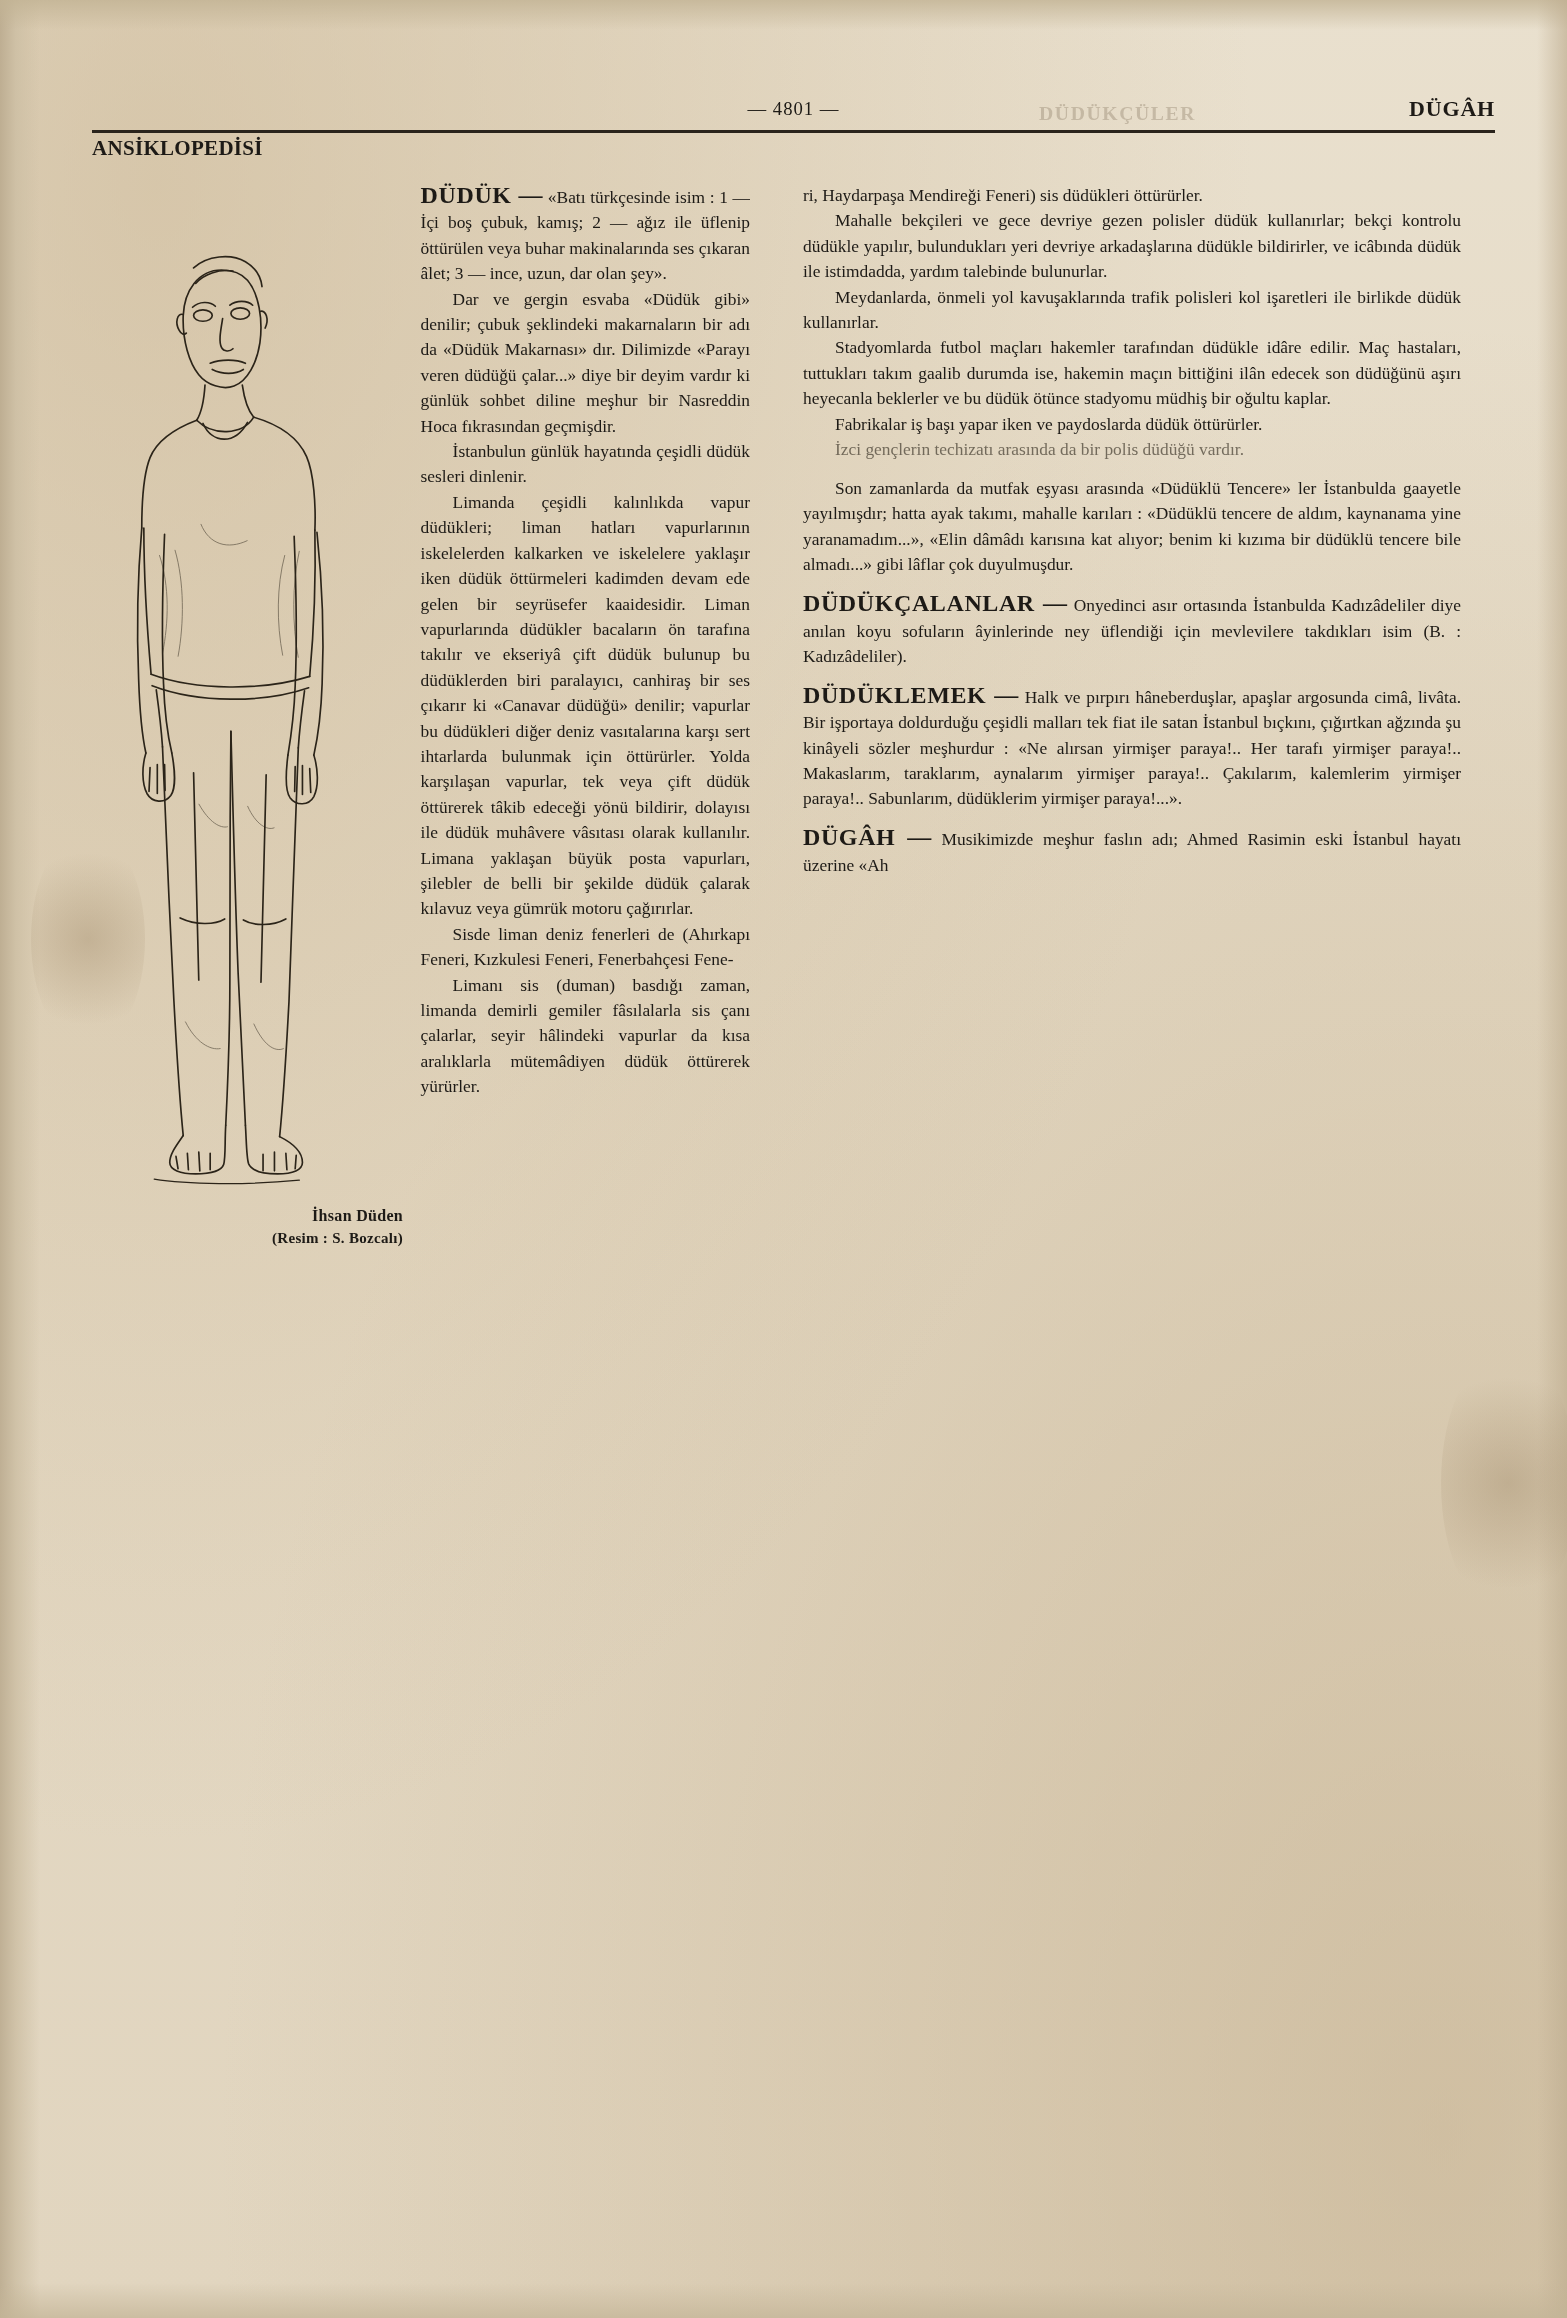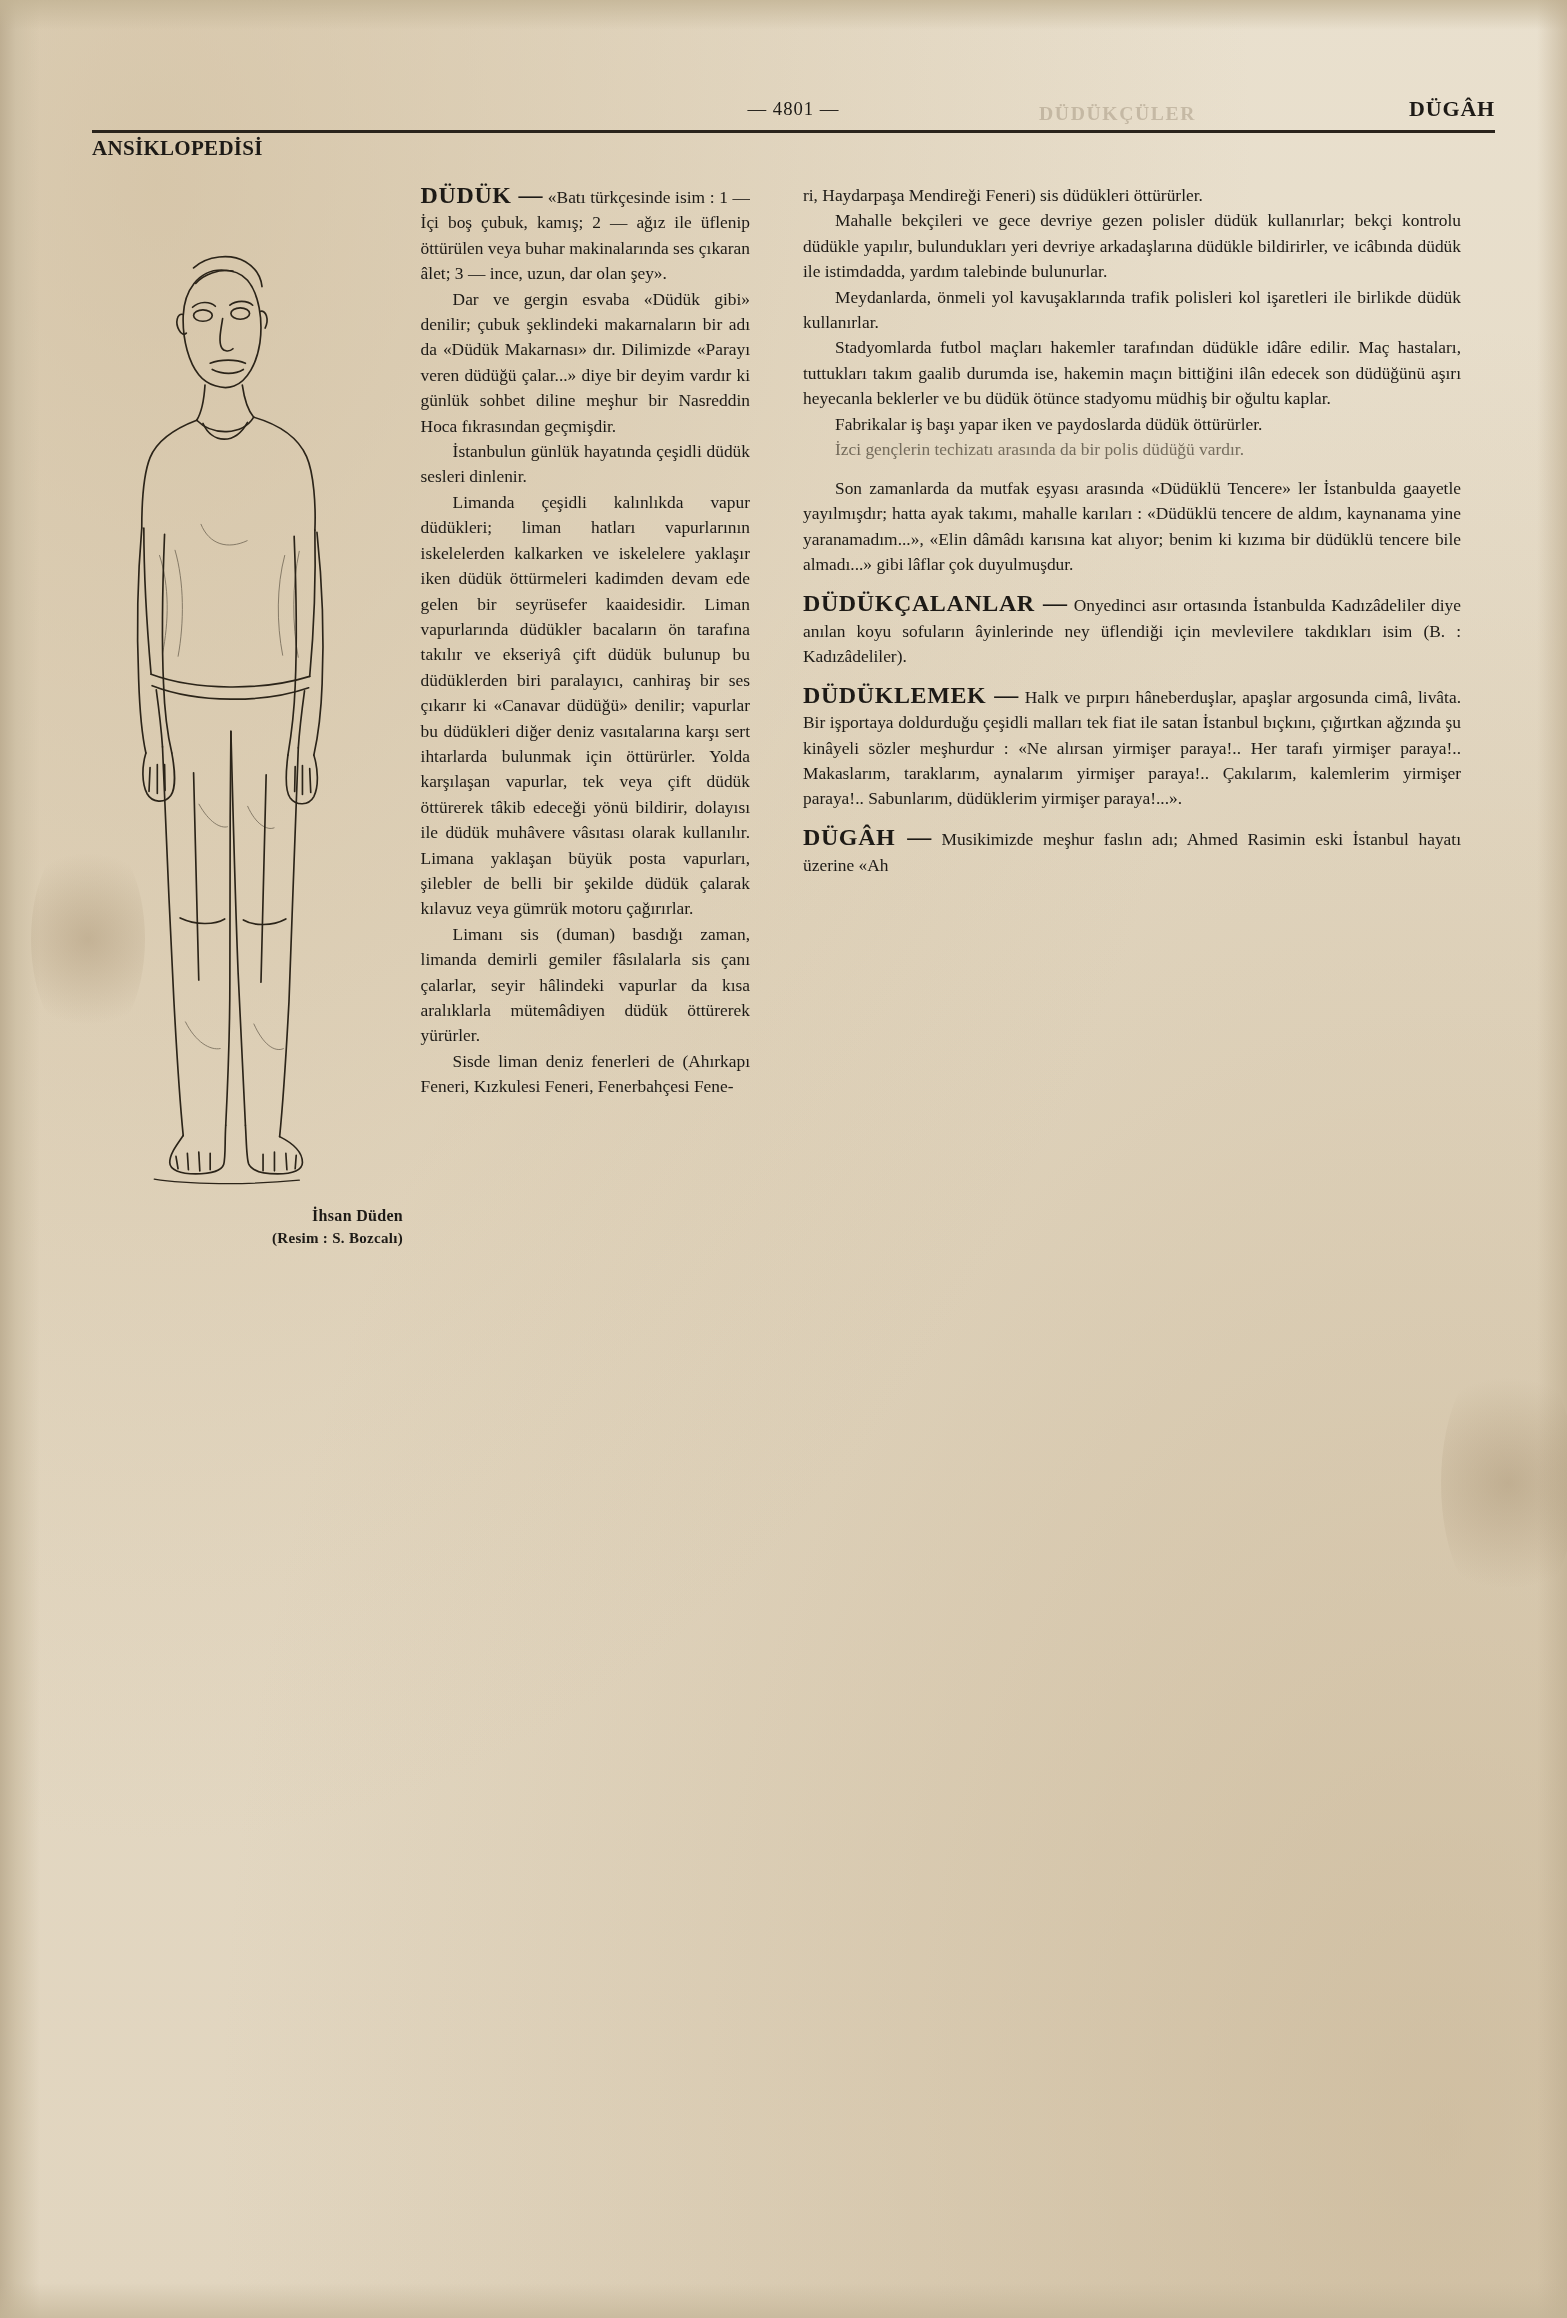--- a/index.html
+++ b/index.html
@@ -269,22 +269,22 @@
       </div>
     </div>
 
     <p class="noindent">
       <span class="entry-head">DÜDÜK —</span>
       <span>«Batı türkçesinde isim : 1 — İçi boş çubuk, kamış; 2 — ağız ile üflenip öttürülen veya buhar makinalarında ses çıkaran âlet; 3 — ince, uzun, dar olan şey».</span>
     </p>
     <p>Dar ve gergin esvaba «Düdük gibi» denilir; çubuk şeklindeki makarnaların bir adı da «Düdük Makarnası» dır. Dilimizde «Parayı veren düdüğü çalar...» diye bir deyim vardır ki günlük sohbet diline meşhur bir Nasreddin Hoca fıkrasından geçmişdir.</p>
     <p>İstanbulun günlük hayatında çeşidli düdük sesleri dinlenir.</p>
     <p>Limanda çeşidli kalınlıkda vapur düdükleri; liman hatları vapurlarının iskelelerden kalkarken ve iskelelere yaklaşır iken düdük öttürmeleri kadimden devam ede gelen bir seyrüsefer kaaidesidir. Liman vapurlarında düdükler bacaların ön tarafına takılır ve ekseriyâ çift düdük bulunup bu düdüklerden biri paralayıcı, canhiraş bir ses çıkarır ki «Canavar düdüğü» denilir; vapurlar bu düdükleri diğer deniz vasıtalarına karşı sert ihtarlarda bulunmak için öttürürler. Yolda karşılaşan vapurlar, tek veya çift düdük öttürerek tâkib edeceği yönü bildirir, dolayısı ile düdük muhâvere vâsıtası olarak kullanılır. Limana yaklaşan büyük posta vapurları, şilebler de belli bir şekilde düdük çalarak kılavuz veya gümrük motoru çağırırlar.</p>
+    <p>Sisde liman deniz fenerleri de (Ahırkapı Feneri, Kızkulesi Feneri, Fenerbahçesi Fene-</p>
     <p>Limanı sis (duman) basdığı zaman, limanda demirli gemiler fâsılalarla sis çanı çalarlar, seyir hâlindeki vapurlar da kısa aralıklarla mütemâdiyen düdük öttürerek yürürler.</p>
-    <p>Sisde liman deniz fenerleri de (Ahırkapı Feneri, Kızkulesi Feneri, Fenerbahçesi Fene-</p>
   </div>
 
   <div class="col col-right">
     <p class="noindent">ri, Haydarpaşa Mendireği Feneri) sis düdükleri öttürürler.</p>
     <p>Mahalle bekçileri ve gece devriye gezen polisler düdük kullanırlar; bekçi kontrolu düdükle yapılır, bulundukları yeri devriye arkadaşlarına düdükle bildirirler, ve icâbında düdük ile istimdadda, yardım talebinde bulunurlar.</p>
     <p>Meydanlarda, önmeli yol kavuşaklarında trafik polisleri kol işaretleri ile birlikde düdük kullanırlar.</p>
     <p>Stadyomlarda futbol maçları hakemler tarafından düdükle idâre edilir. Maç hastaları, tuttukları takım gaalib durumda ise, hakemin maçın bittiğini ilân edecek son düdüğünü aşırı heyecanla beklerler ve bu düdük ötünce stadyomu müdhiş bir oğultu kaplar.</p>
     <p>Fabrikalar iş başı yapar iken ve paydoslarda düdük öttürürler.</p>
     <p class="faded">İzci gençlerin techizatı arasında da bir polis düdüğü vardır.</p>
     <p class="gap">Son zamanlarda da mutfak eşyası arasında «Düdüklü Tencere» ler İstanbulda gaayetle yayılmışdır; hatta ayak takımı, mahalle karıları : «Düdüklü tencere de aldım, kaynanama yine yaranamadım...», «Elin dâmâdı karısına kat alıyor; benim ki kızıma bir düdüklü tencere bile almadı...» gibi lâflar çok duyulmuşdur.</p>

